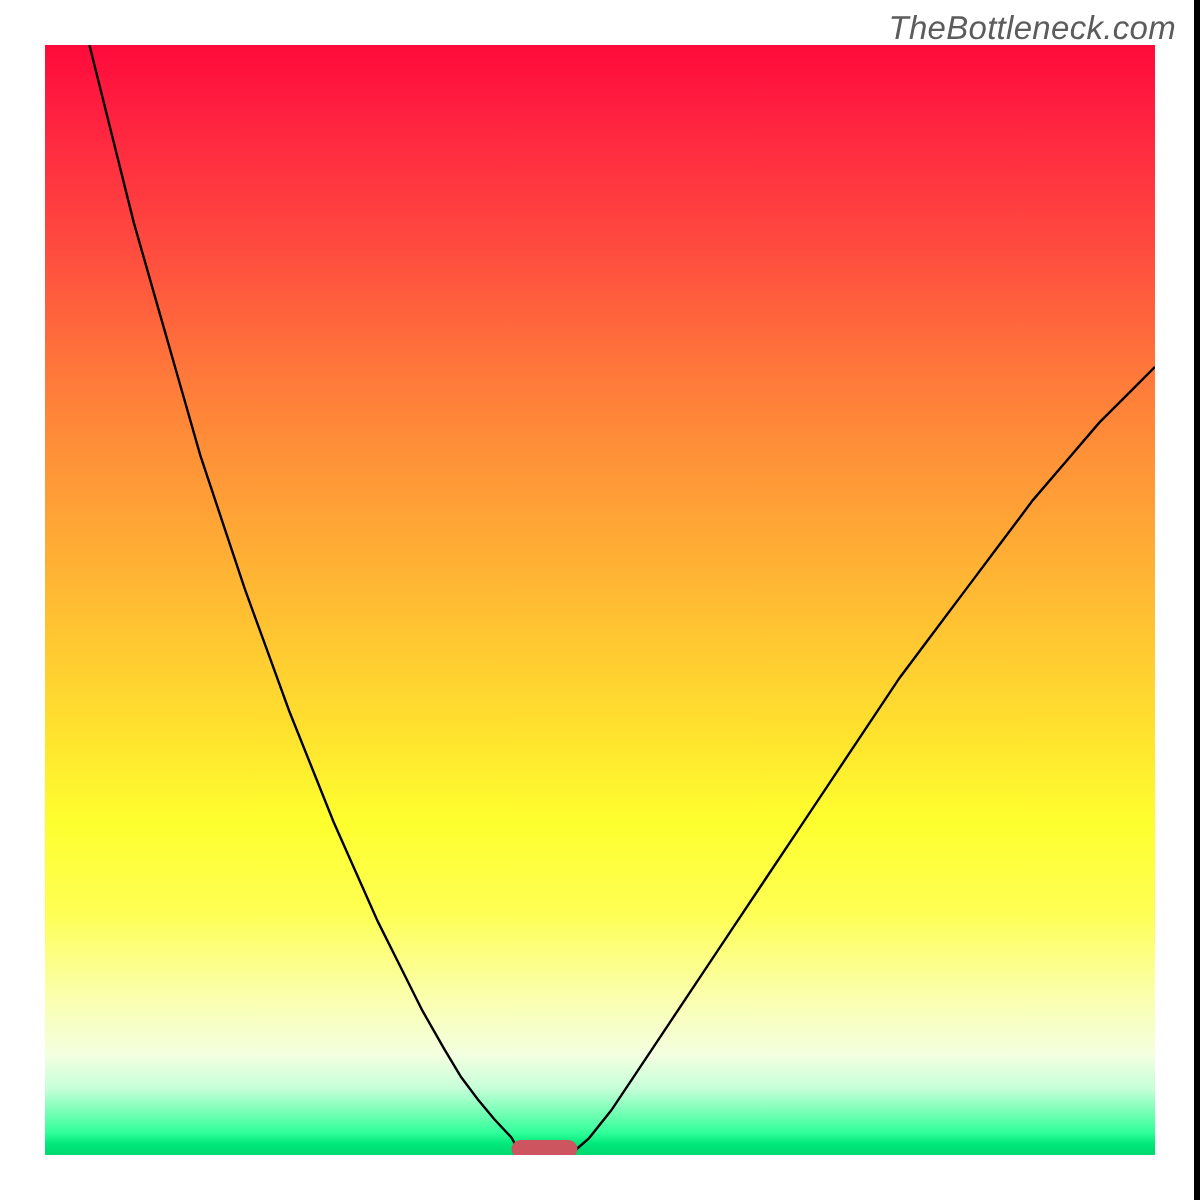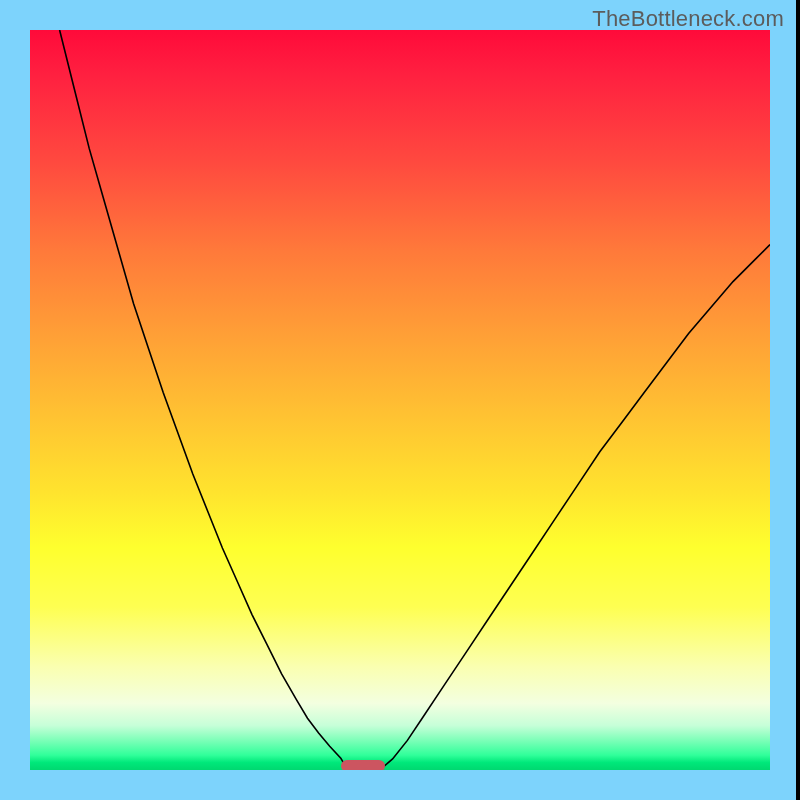--- a/index.html
+++ b/index.html
@@ -9,21 +9,22 @@
     height: 800px;
     overflow: hidden;
     background: #000;
     font-family: Arial, Helvetica, sans-serif;
   }
   .frame {
     position: absolute;
     top: 0; left: 0;
     width: 796px;
     height: 800px;
-    background: #7dd3fc;
+    background: #ffffff;
+    font-style: italic;
   }
   .plot-area {
     position: absolute;
     top: 30px;
     left: 30px;
     width: 740px;
     height: 740px;
     overflow: hidden;
   }
   .gradient-bg {

